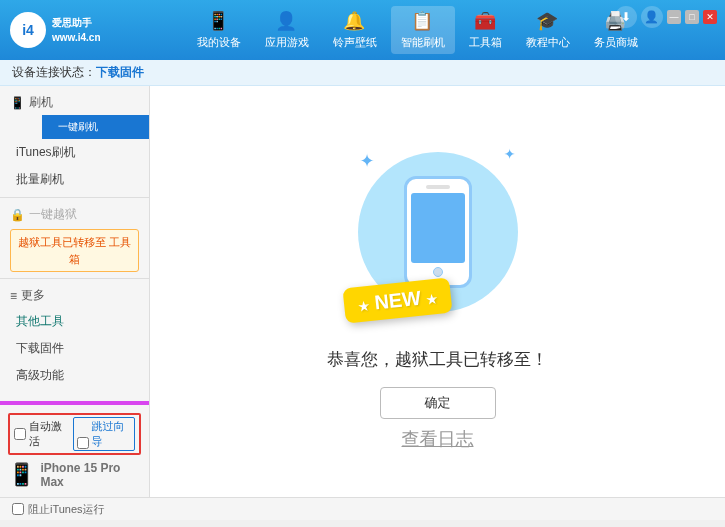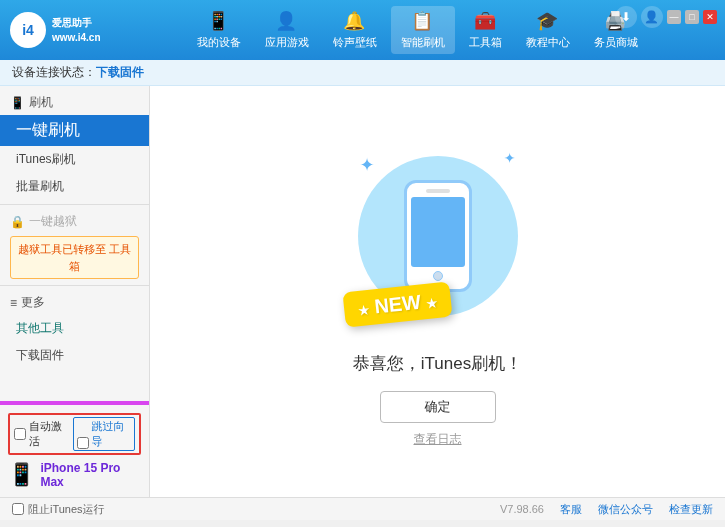--- a/index.html
+++ b/index.html
@@ -65,21 +65,21 @@
 
 <div style="display:flex;height:411px;">
 
   <div style="width:150px;background:#f5f5f5;border-right:1px solid #ddd;display:flex;flex-direction:column;overflow:hidden;">
 
     <div style="padding:8px 10px 4px 10px;display:flex;align-items:center;font-size:12px;color:#555;">
       <span style="margin-right:4px;color:#1976d2;">📱</span>
       <span>刷机</span>
     </div>
 
-    <div style="padding:5px 16px;background:#1976d2;color:white;cursor:pointer;font-size:16px;">
+    <div style="padding:5px 16px;background:#1976d2;color:white;cursor:pointer;font-size:10px;margin-left:42px;">
       <span>一键刷机</span>
     </div>
     <div style="padding:5px 16px;color:#444;cursor:pointer;font-size:12px;">
       <span>iTunes刷机</span>
     </div>
     <div style="padding:5px 16px;color:#444;cursor:pointer;font-size:12px;">
       <span>批量刷机</span>
     </div>
 
     <div style="height:1px;background:#ddd;margin:4px 0;"></div>
@@ -95,40 +95,41 @@
     </div>
 
     <div style="height:1px;background:#ddd;margin:4px 0;"></div>
 
     <div style="padding:4px 10px;display:flex;align-items:center;font-size:12px;color:#555;">
       <span style="margin-right:4px;">≡</span>
       <span>更多</span>
     </div>
     <div style="padding:5px 16px;color:#0f766e;cursor:pointer;font-size:12px;">其他工具</div>
     <div style="padding:5px 16px;color:#444;cursor:pointer;font-size:12px;">下载固件</div>
+    <div style="padding:5px 16px;color:#444;cursor:pointer;font-size:12px;">高级功能</div>
 
     <div style="flex:1;"></div>
 
     <div style="padding:8px 8px;border-top:4px solid #d946ef;">
 
       <div style="display:flex;align-items:center;gap:4px;padding:2px 4px;border:2px solid #e53935;border-radius:2px;margin-bottom:6px;">
         <div style="display:flex;align-items:center;gap:3px;font-size:11px;color:#333;">
           <input type="checkbox" style="width: 12px; height: 12px;">
           <label style="font-size:11px;">自动激活</label>
         </div>
         <div style="display:flex;align-items:flex-end;gap:3px;font-size:11px;color:#1976d2;border:1px solid #1976d2;border-radius:2px;padding:1px 3px;">
           <input type="checkbox" style="width: 12px; height: 12px;">
           <label style="font-size:11px;">跳过向导</label>
         </div>
       </div>
 
       <div style="display:flex;align-items:flex-start;gap:5px;">
         <span style="font-size:22px;color:#1976d2;margin-top:1px;">📱</span>
         <div>
-          <div style="font-weight:bold;font-size:12px;color:#6d28d9;">iPhone 15 Pro Max</div>
+          <div style="font-weight:bold;font-size:12px;color:#737373;">iPhone 15 Pro Max</div>
 
         </div>
       </div>
     </div>
   </div>
 
   <div style="flex:1;display:flex;flex-direction:column;align-items:center;justify-content:center;background:white;padding:20px;">
 
     <div style="position:relative;width:200px;height:200px;display:flex;align-items:center;justify-content:center;margin-bottom:16px;">
 
@@ -146,32 +147,26 @@
 
       <div style="position:absolute;top:18px;left:22px;color:#64b5f6;font-size:18px;">✦</div>
       <div style="position:absolute;top:14px;right:22px;color:#64b5f6;font-size:14px;">✦</div>
       <div style="position:absolute;bottom:28px;left:10px;color:#64b5f6;font-size:12px;">✦</div>
 
       <div style="position:absolute;bottom:14px;left:6px;background:#ffd600;color:white;font-weight:900;font-size:20px;padding:6px 14px;border-radius:8px;transform:rotate(-6deg);box-shadow:2px 3px 8px rgba(0,0,0,0.25);text-shadow:1px 1px 2px rgba(0,0,0,0.15);">
         <span style="font-size:12px;">★</span> <span>NEW</span> <span style="font-size:12px;">★</span>
       </div>
     </div>
 
-    <div style="font-size:17px;color:#333;margin-bottom:16px;">恭喜您，iTunes刷机！</div>
+    <div style="font-size:17px;color:#333;margin-bottom:16px;">恭喜您，越狱工具已转移至！</div>
 
     <button style="background:white;border:1px solid #bbb;border-radius:4px;padding:6px 44px;font-size:13px;cursor:pointer;color:#333;margin-bottom:8px;font-family:inherit;">确定</button>
 
-    <div style="font-size:12px;color:#999;cursor:pointer;text-decoration:underline;">查看日志</div>
+    <div style="font-size:18px;color:#999;cursor:pointer;text-decoration:underline;">查看日志</div>
   </div>
 </div>
 
 <div style="height:23px;background:#f5f5f5;border-top:1px solid #ddd;display:flex;align-items:center;padding:0 12px;font-size:11px;color:#666;">
   <div style="display:flex;align-items:center;gap:4px;">
     <input type="checkbox" style="width: 12px; height: 12px;">
     <label>阻止iTunes运行</label>
   </div>
-  <div style="margin-left:auto;display:flex;align-items:center;gap:16px;">
-    <span style="color:#999;">V7.98.66</span>
-    <span style="color:#1976d2;cursor:pointer;">客服</span>
-    <span style="color:#1976d2;cursor:pointer;">微信公众号</span>
-    <span style="color:#1976d2;cursor:pointer;">检查更新</span>
-  </div>
 </div>
 
 </body></html>

